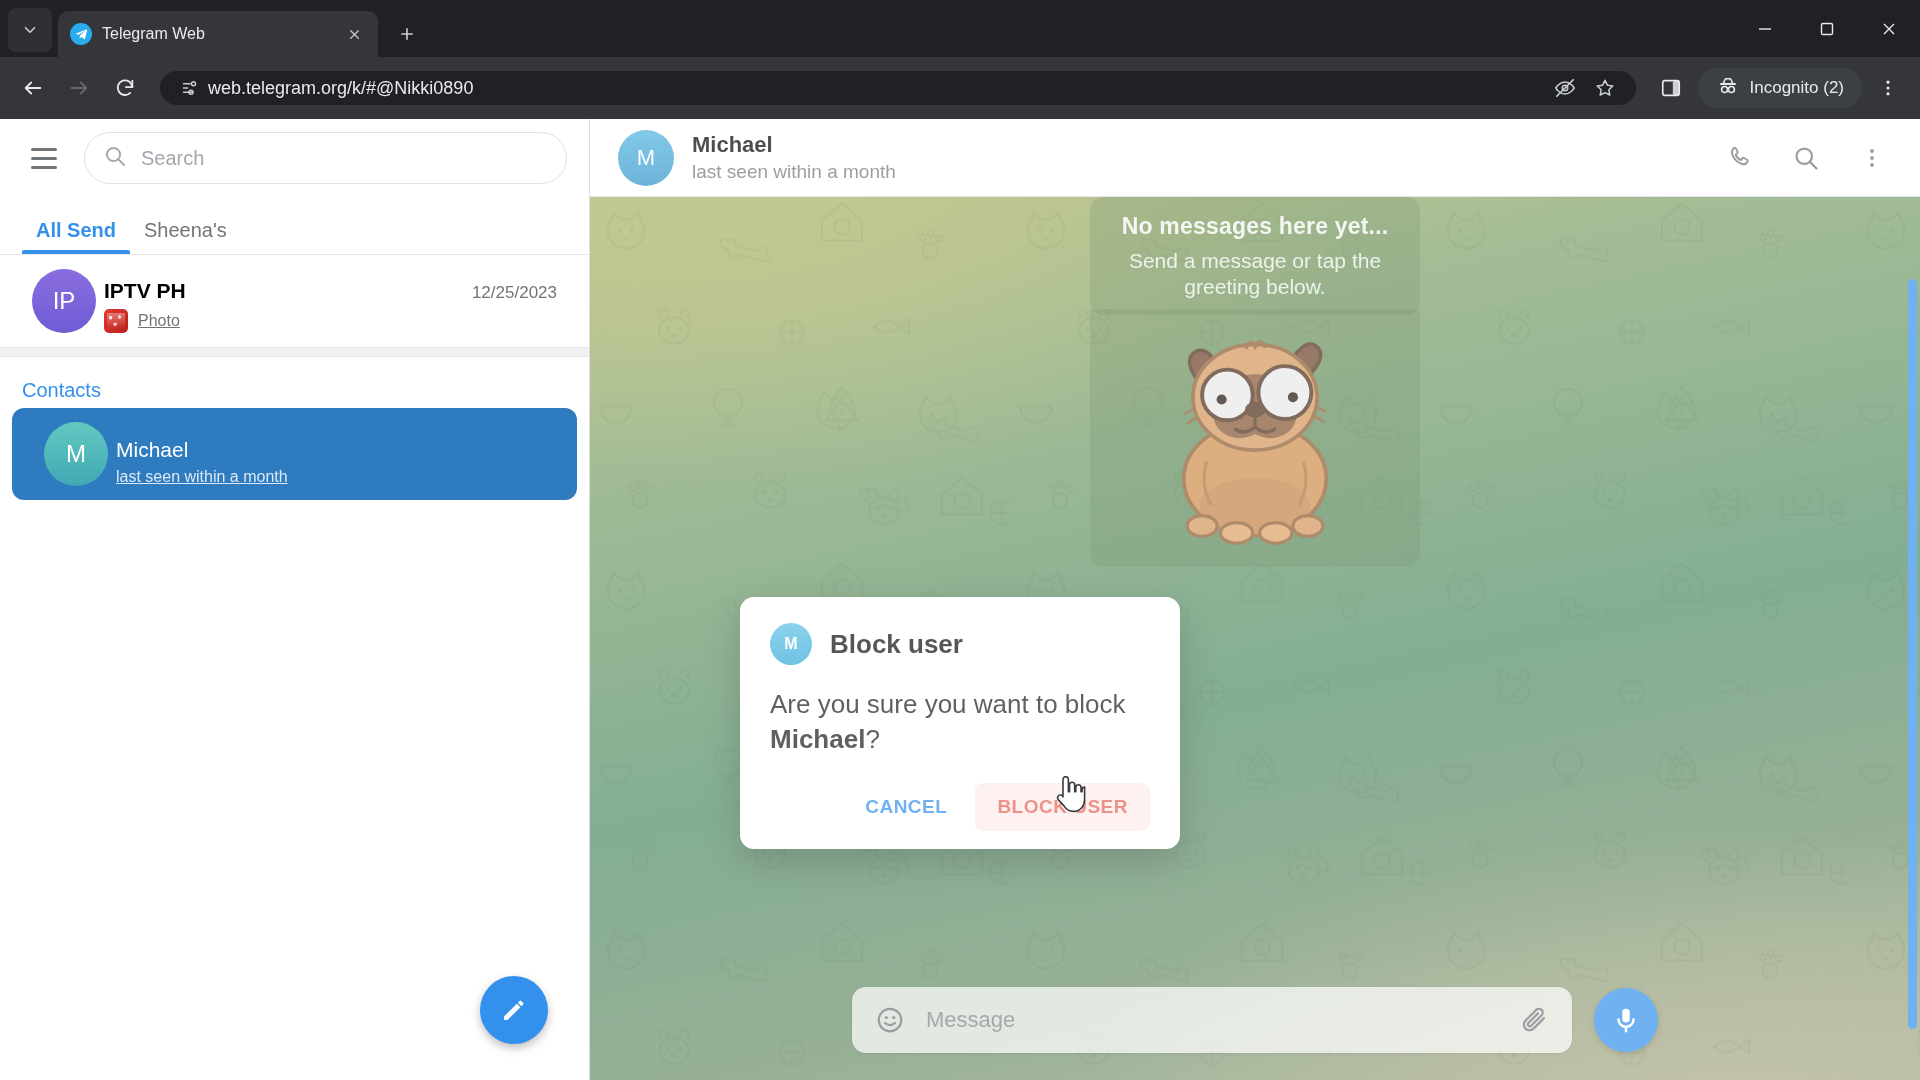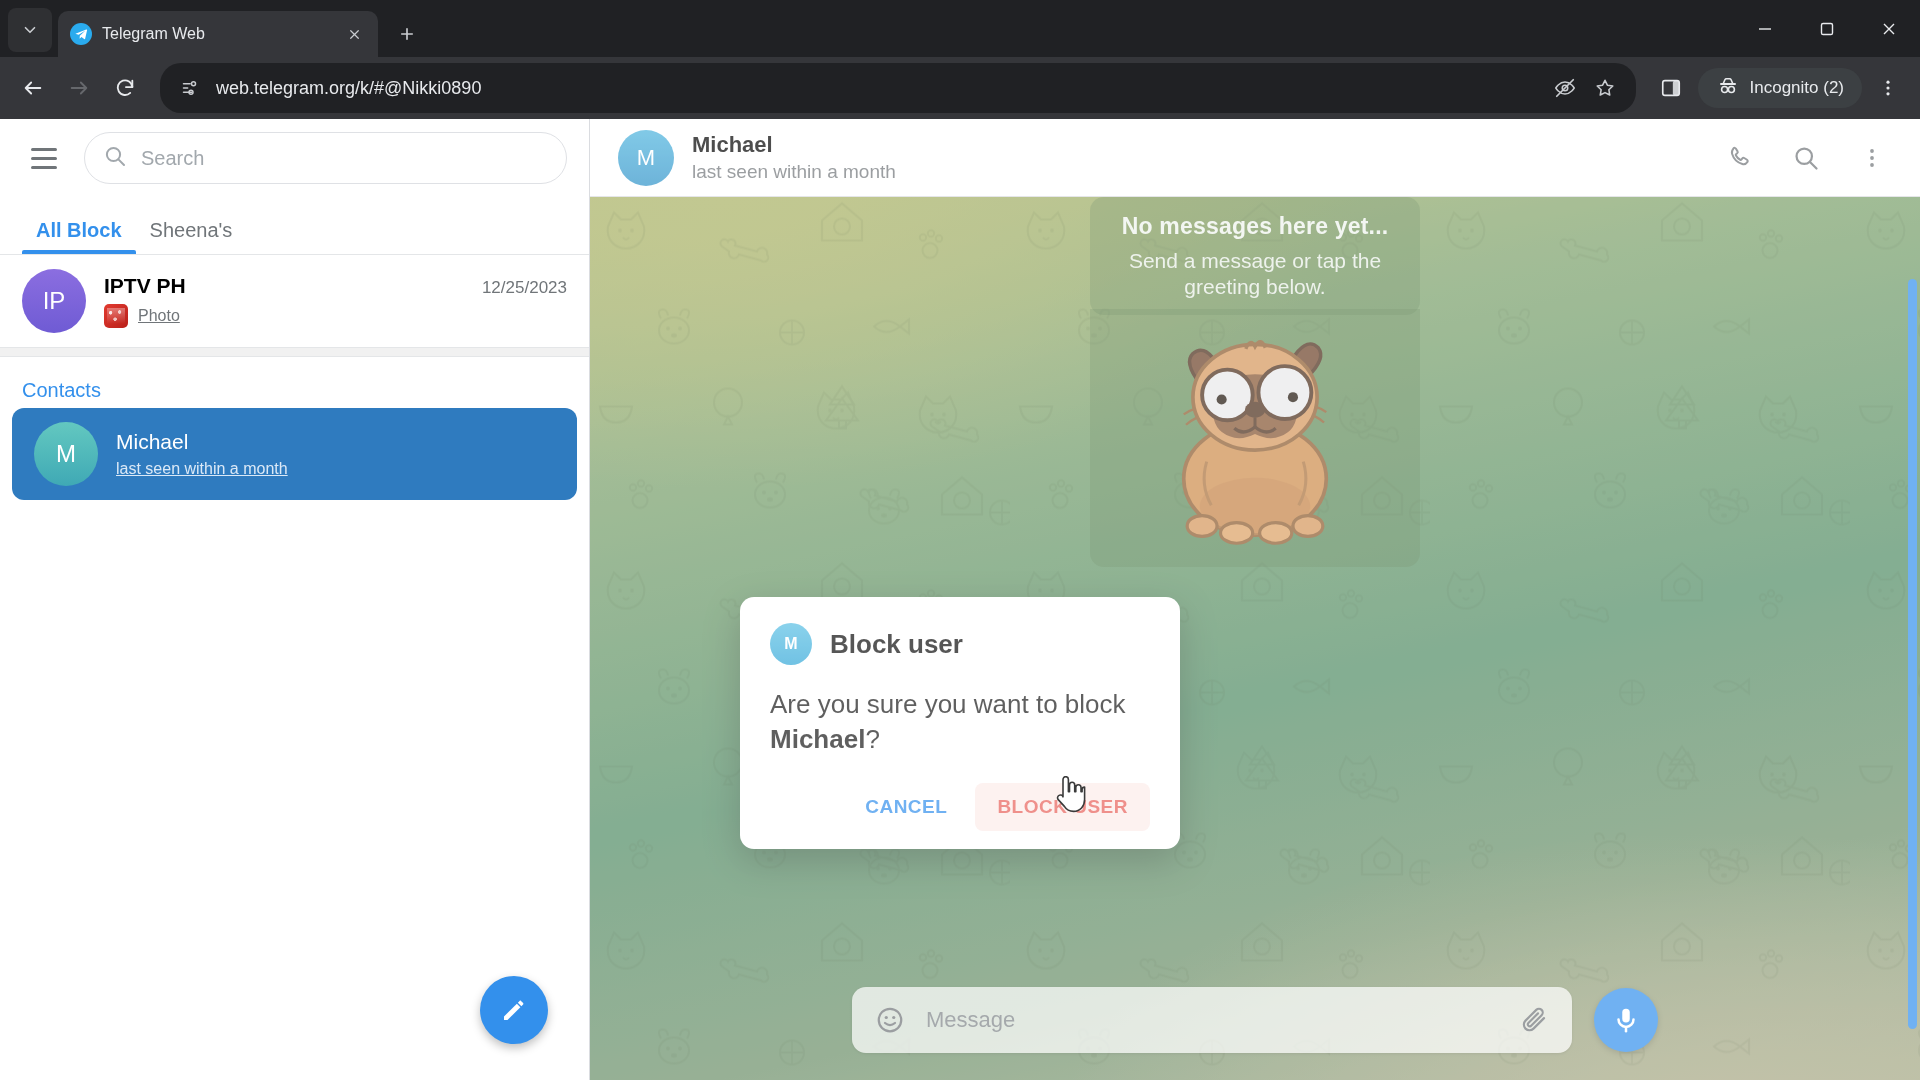--- a/index.html
+++ b/index.html
@@ -62,22 +62,22 @@
     height: 62px; background: #35363a; display: flex; align-items: center;
     padding: 0 12px; gap: 4px;
   }
   .navbtn {
     width: 42px; height: 42px; border-radius: 50%;
     display: flex; align-items: center; justify-content: center;
     color: #e8eaed; cursor: pointer;
   }
   .navbtn.disabled { color: #66686c; }
   .omnibox {
-    flex: 1 1 auto; height: 50px; background: #202124; border-radius: 21px;
-    display: flex; align-items: center; padding: 0 8px 0 16px; gap: 10px;
+    flex: 1 1 auto; height: 34px; background: #202124; border-radius: 21px;
+    display: flex; align-items: center; padding: 0 8px 0 16px; gap: 2px;
     margin: 0 10px; cursor: text;
   }
   .omni-url { color: #e8eaed; font-size: 18px; flex: 1 1 auto; white-space: nowrap; }
   .omni-icons { display: flex; align-items: center; gap: 10px; padding-right: 8px; }
   .omni-icon { width: 30px; height: 30px; display:flex; align-items:center; justify-content:center;
                color:#c9ccd0; cursor:pointer; }
   .tb-right { display: flex; align-items: center; gap: 6px; }
   .sidepanel-btn { width: 42px; height: 42px; display:flex; align-items:center; justify-content:center;
                    color:#e8eaed; cursor:pointer; }
   .incognito-pill {
@@ -117,21 +117,21 @@
     position: relative; cursor: pointer;
   }
   .tabitem.active { color: #3390ec; font-weight: bold; }
   .tabitem.active::after {
     content: ""; position: absolute; left: 0; right: 0; bottom: 0;
     height: 4px; border-radius: 2px 2px 0 0; background: #3390ec;
   }
 
   .chatlist { flex: 1 1 auto; overflow: hidden; }
   .chat-row {
-    display: flex; align-items: center; gap: 18px; padding: 14px 22px;
+    display: flex; align-items: flex-end; gap: 8px; padding: 14px 32px;
     cursor: pointer;
   }
   .avatar {
     width: 64px; height: 64px; border-radius: 50%; flex: 0 0 auto;
     display: flex; align-items: center; justify-content: center;
     color: #fff; font-size: 24px; font-weight: 500;
   }
   .av-purple { background: linear-gradient(180deg,#8b6ee0,#6f5bd4); }
   .chat-main { flex: 1 1 auto; min-width: 0; }
   .chat-line1 { display: flex; align-items: baseline; justify-content: space-between; gap: 10px; }
@@ -409,21 +409,21 @@
             <svg width="24" height="24" viewBox="0 0 24 24">
               <circle cx="10.5" cy="10.5" r="6.6" fill="none" stroke="#a2a8ad" stroke-width="2"></circle>
               <path d="M15.4 15.4L21 21" stroke="#a2a8ad" stroke-width="2" stroke-linecap="round"></path>
             </svg>
           </span>
           <span class="search-ph">Search</span>
         </div>
       </div>
 
       <div class="tabs">
-        <div class="tabitem active">All Block</div>
+        <div class="tabitem active">All Send</div>
         <div class="tabitem">Sheena's</div>
       </div>
 
       <div class="chatlist">
 
         <div class="chat-row">
           <div class="avatar av-purple">IP</div>
           <div class="chat-main">
             <div class="chat-line1">
               <span class="chat-name">IPTV PH</span>

